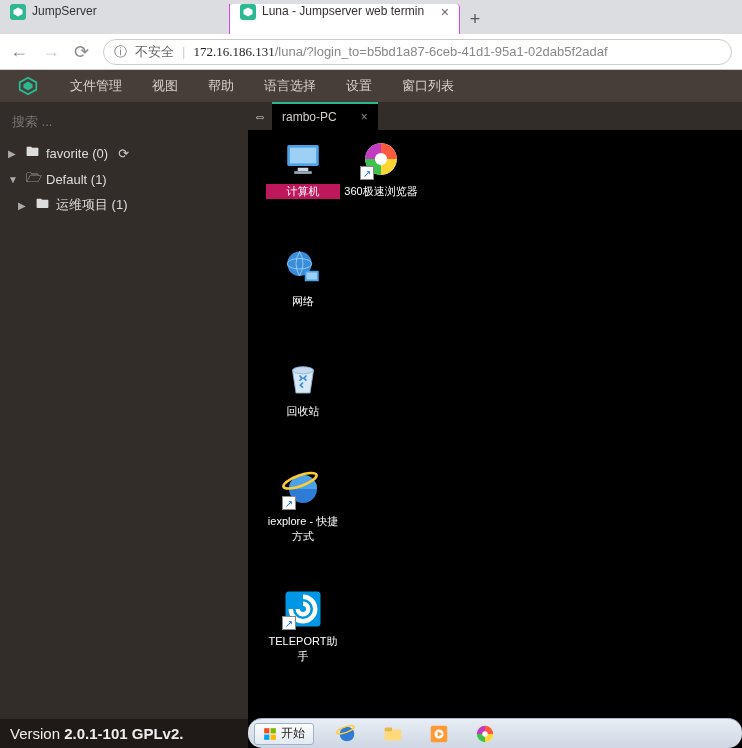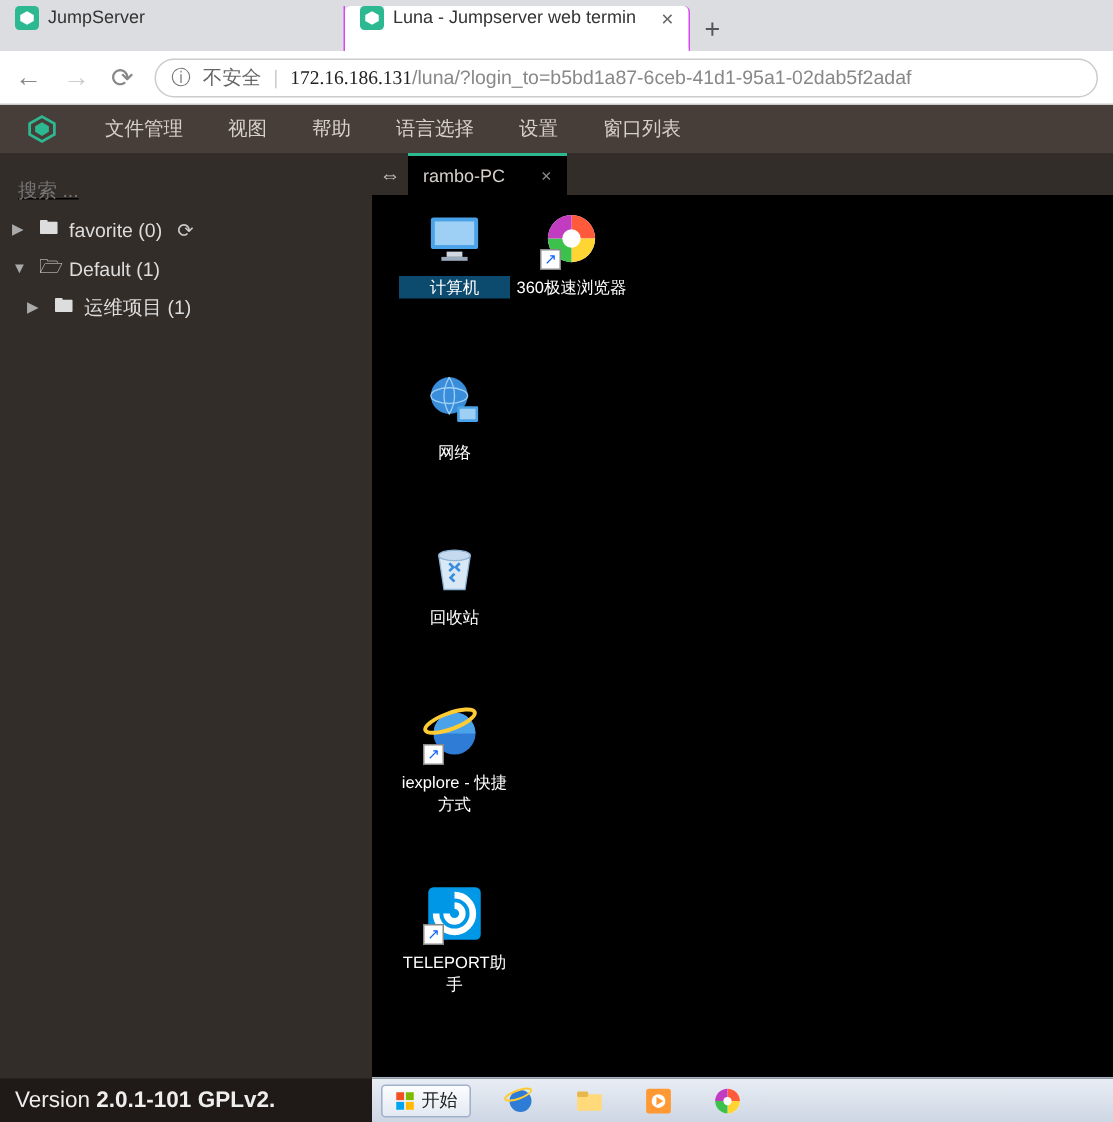--- a/index.html
+++ b/index.html
@@ -23,21 +23,21 @@
 .url-dark { color: #222; font-family: Liberation Serif, serif; }
 
 
 .app { height: calc(748px - 70px); display:flex; flex-direction:column; }
 .topmenu { height: 32px; background: #483e39; display:flex; align-items:center; padding: 0 16px; gap: 30px; }
 .topmenu .logo { width:24px; height:24px; display:flex;align-items:center;justify-content:center;}
 .menu-item { color: #d8d0cb; font-size: 13px; }
 
 .workspace { flex:1; display:flex; }
 .sidebar { width: 248px; background: #332d29; display:flex; flex-direction:column; }
-.search { height: 32px; padding: 0 12px; display:flex; align-items:flex-end;text-decoration:underline; }
+.search { height: 32px; padding: 12px 12px; display:flex; align-items:flex-start; }
 .search input { background: transparent; border: none; color: #9a918b; font-size: 13px; outline:none; width:100%; }
 .tree { padding: 6px 0; font-size: 13px; color: #ddd; flex:1; }
 .tree-row { display:flex; align-items:center; padding: 2px 8px; gap: 6px; }
 .tree-row .arrow { width: 12px; color:#aaa; font-size:10px; }
 .tree-row .fi { width:14px; }
 .indent1 { padding-left: 18px; }
 .refresh-ic { color:#ccc; margin-left:4px;}
 .footer { padding: 6px 10px; background:#1f1a17; color:#eee; font-size:15px; }
 .footer b { font-weight:bold; }
 
@@ -46,23 +46,23 @@
 .drag-handle { width:24px; display:flex;align-items:center;justify-content:center; color:#ccc; font-size:14px;}
 .ctab { background:#000000; color:#d6cfc9; font-size:12px; display:flex; align-items:center; padding: 0 10px; gap: 24px; border-top:2px solid #2cb891;}
 .ctab .x { color:#888; }
 
 
 .rdp { flex:1; position:relative; background:#000; }
 .dicon { position:absolute; width:74px; text-align:center; color:#fff; font-size:11px; }
 .dicon .ic { width:42px; height:42px; margin: 0 auto 4px; display:flex;align-items:center;justify-content:center; position:relative;}
 .shortcut-badge { position:absolute; bottom:0; left:0; width:14px; height:14px; background:#fff; border:1px solid #888; display:flex;align-items:center;justify-content:center; font-size:10px; color:#0a5fff;}
 .dicon.sel { }
-.dicon.sel .lbl { background:#0c4a6e; padding:0 18px;text-align:center;}
-
-.taskbar { position:absolute; bottom:0; left:0; right:0; height:30px; background:linear-gradient(#e9eef5,#cdd6e3); display:flex; align-items:center; padding: 0 6px; gap: 20px; border-top:1px solid #aab5c6;}
+.dicon.sel .lbl { background:#be185d; padding:0 18px;text-align:center;}
+
+.taskbar { position:absolute; bottom:0; left:0; right:0; height:30px; background:linear-gradient(#e9eef5,#cdd6e3); display:flex; align-items:center; padding: 0 6px; gap: 20px; border-top:1px solid #aab5c6;border-radius:14px;}
 .start { height:22px; background:linear-gradient(#fcfdfe,#e3e9f2); border:1px solid #9fb1cc; border-radius:3px; padding:0 8px; display:flex;align-items:center; gap:4px; font-size:12px; color:#222;}
 .tb-icon { width:26px; height:22px; display:flex;align-items:center;justify-content:center;}
 
 
 svg { display:block; }
 </style>
 </head>
 <body>
 
 <div class="browser-tabs">

